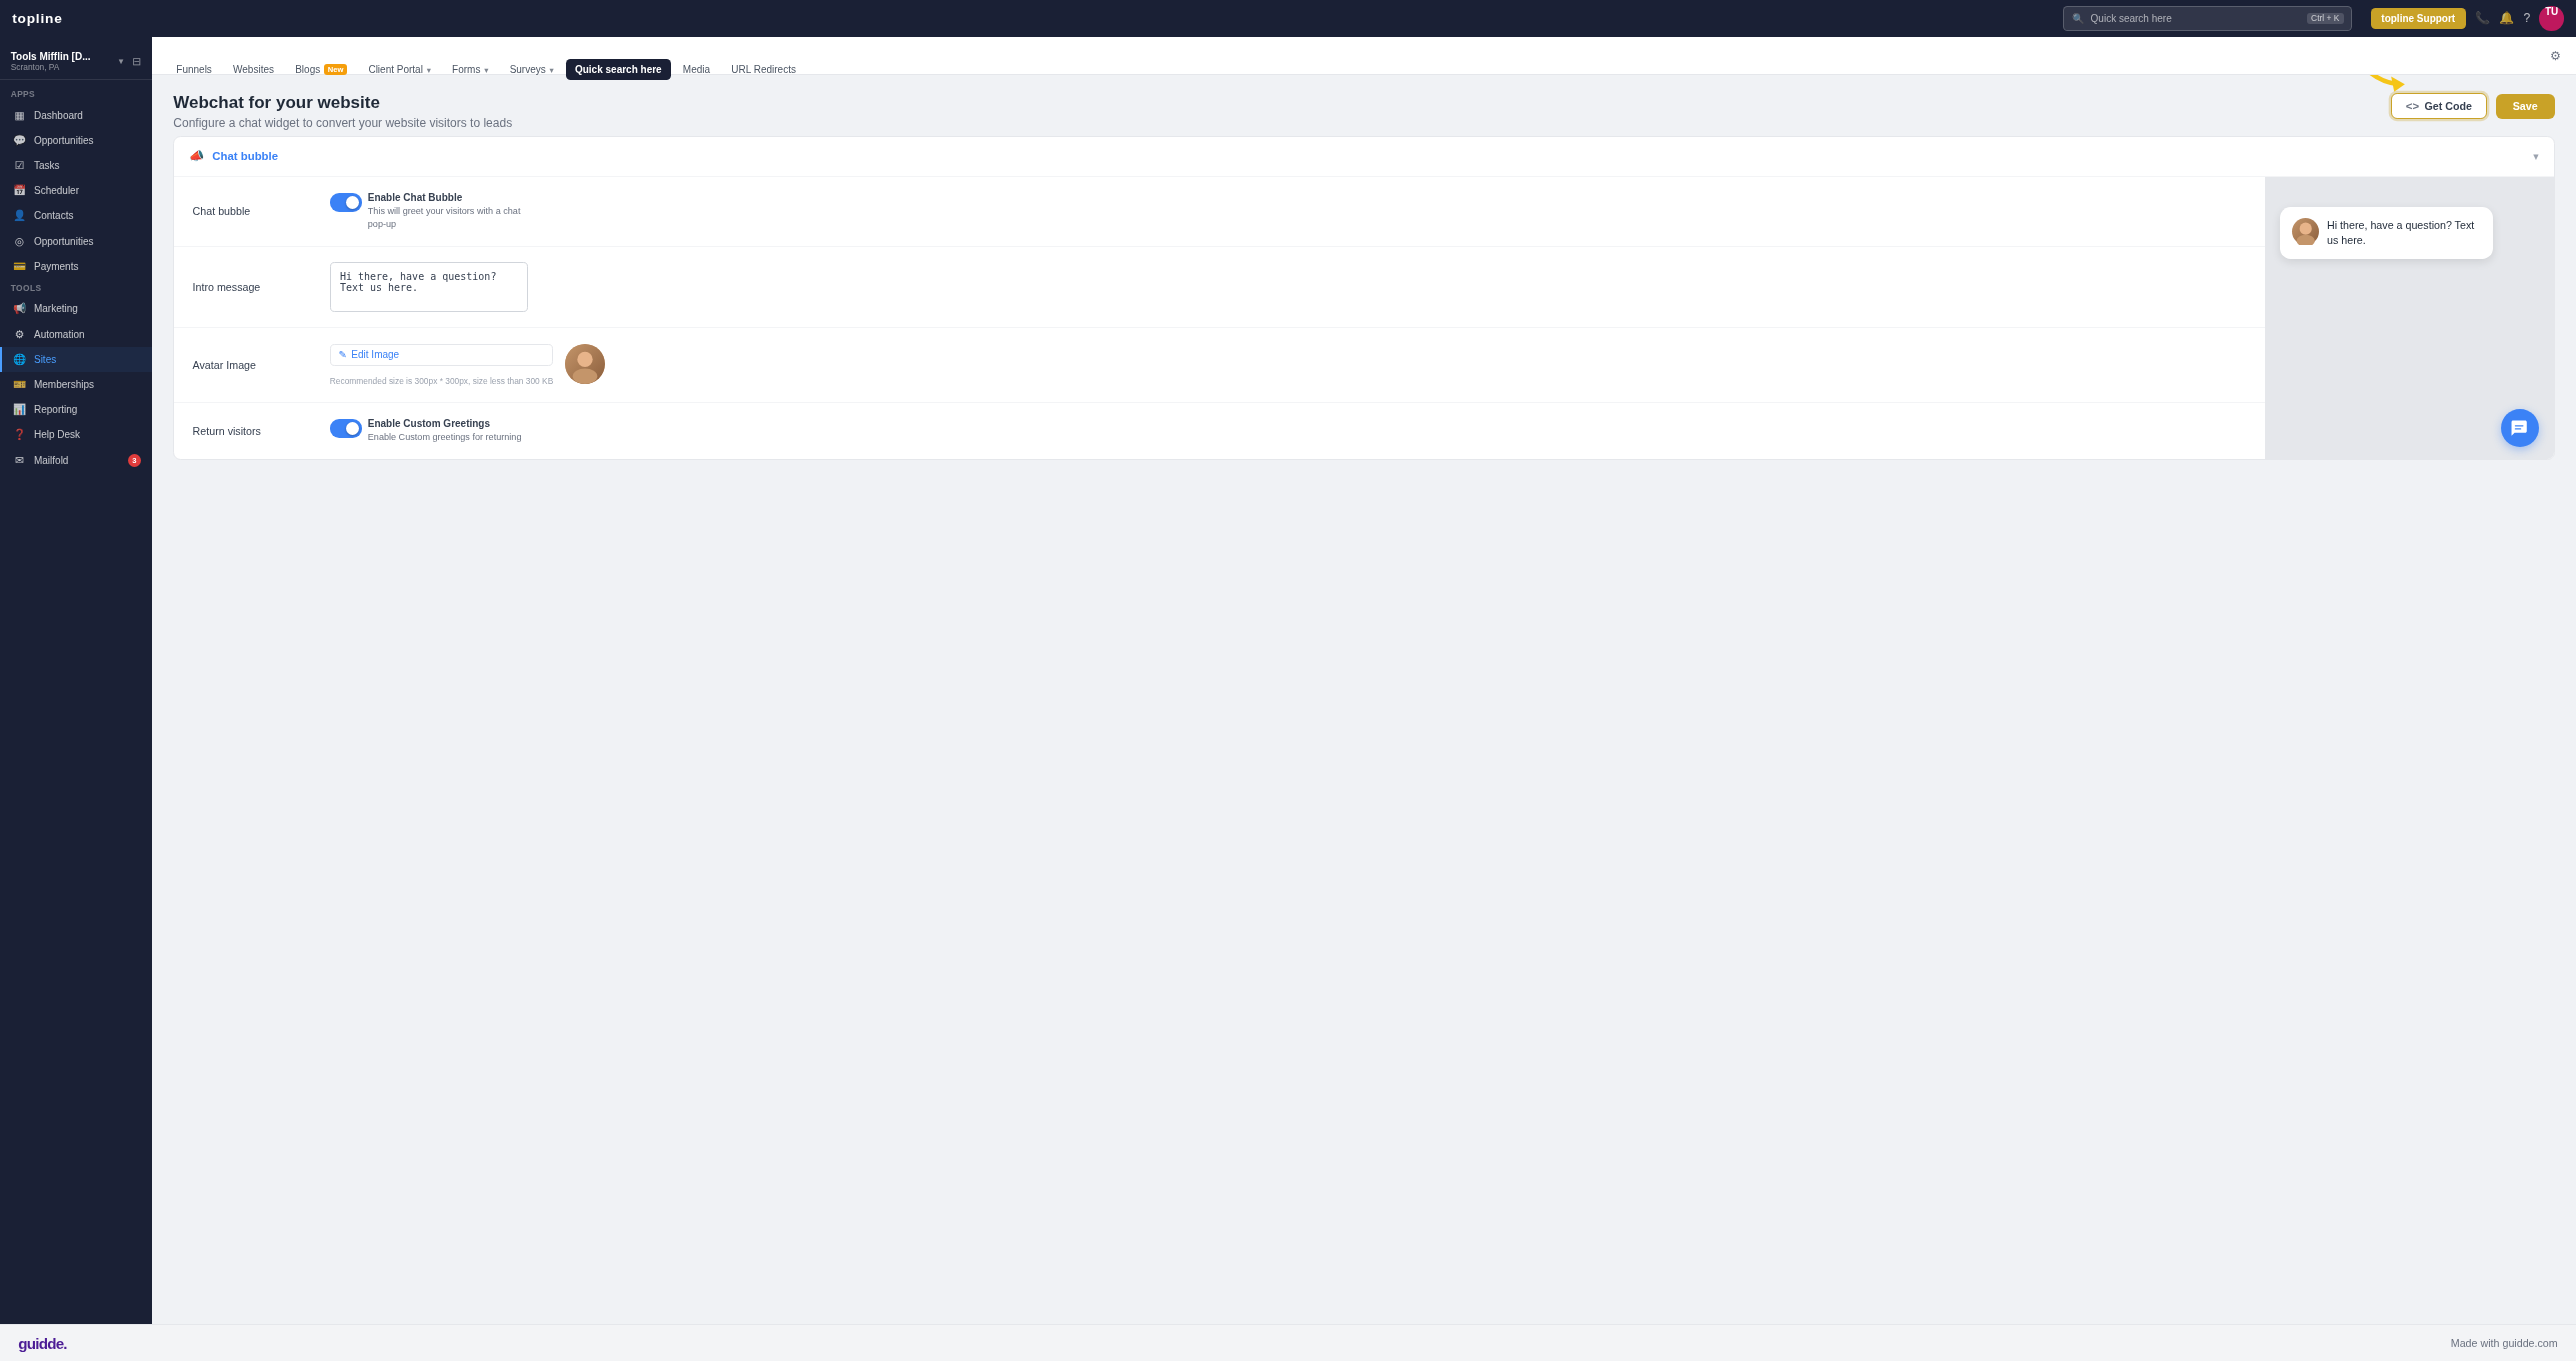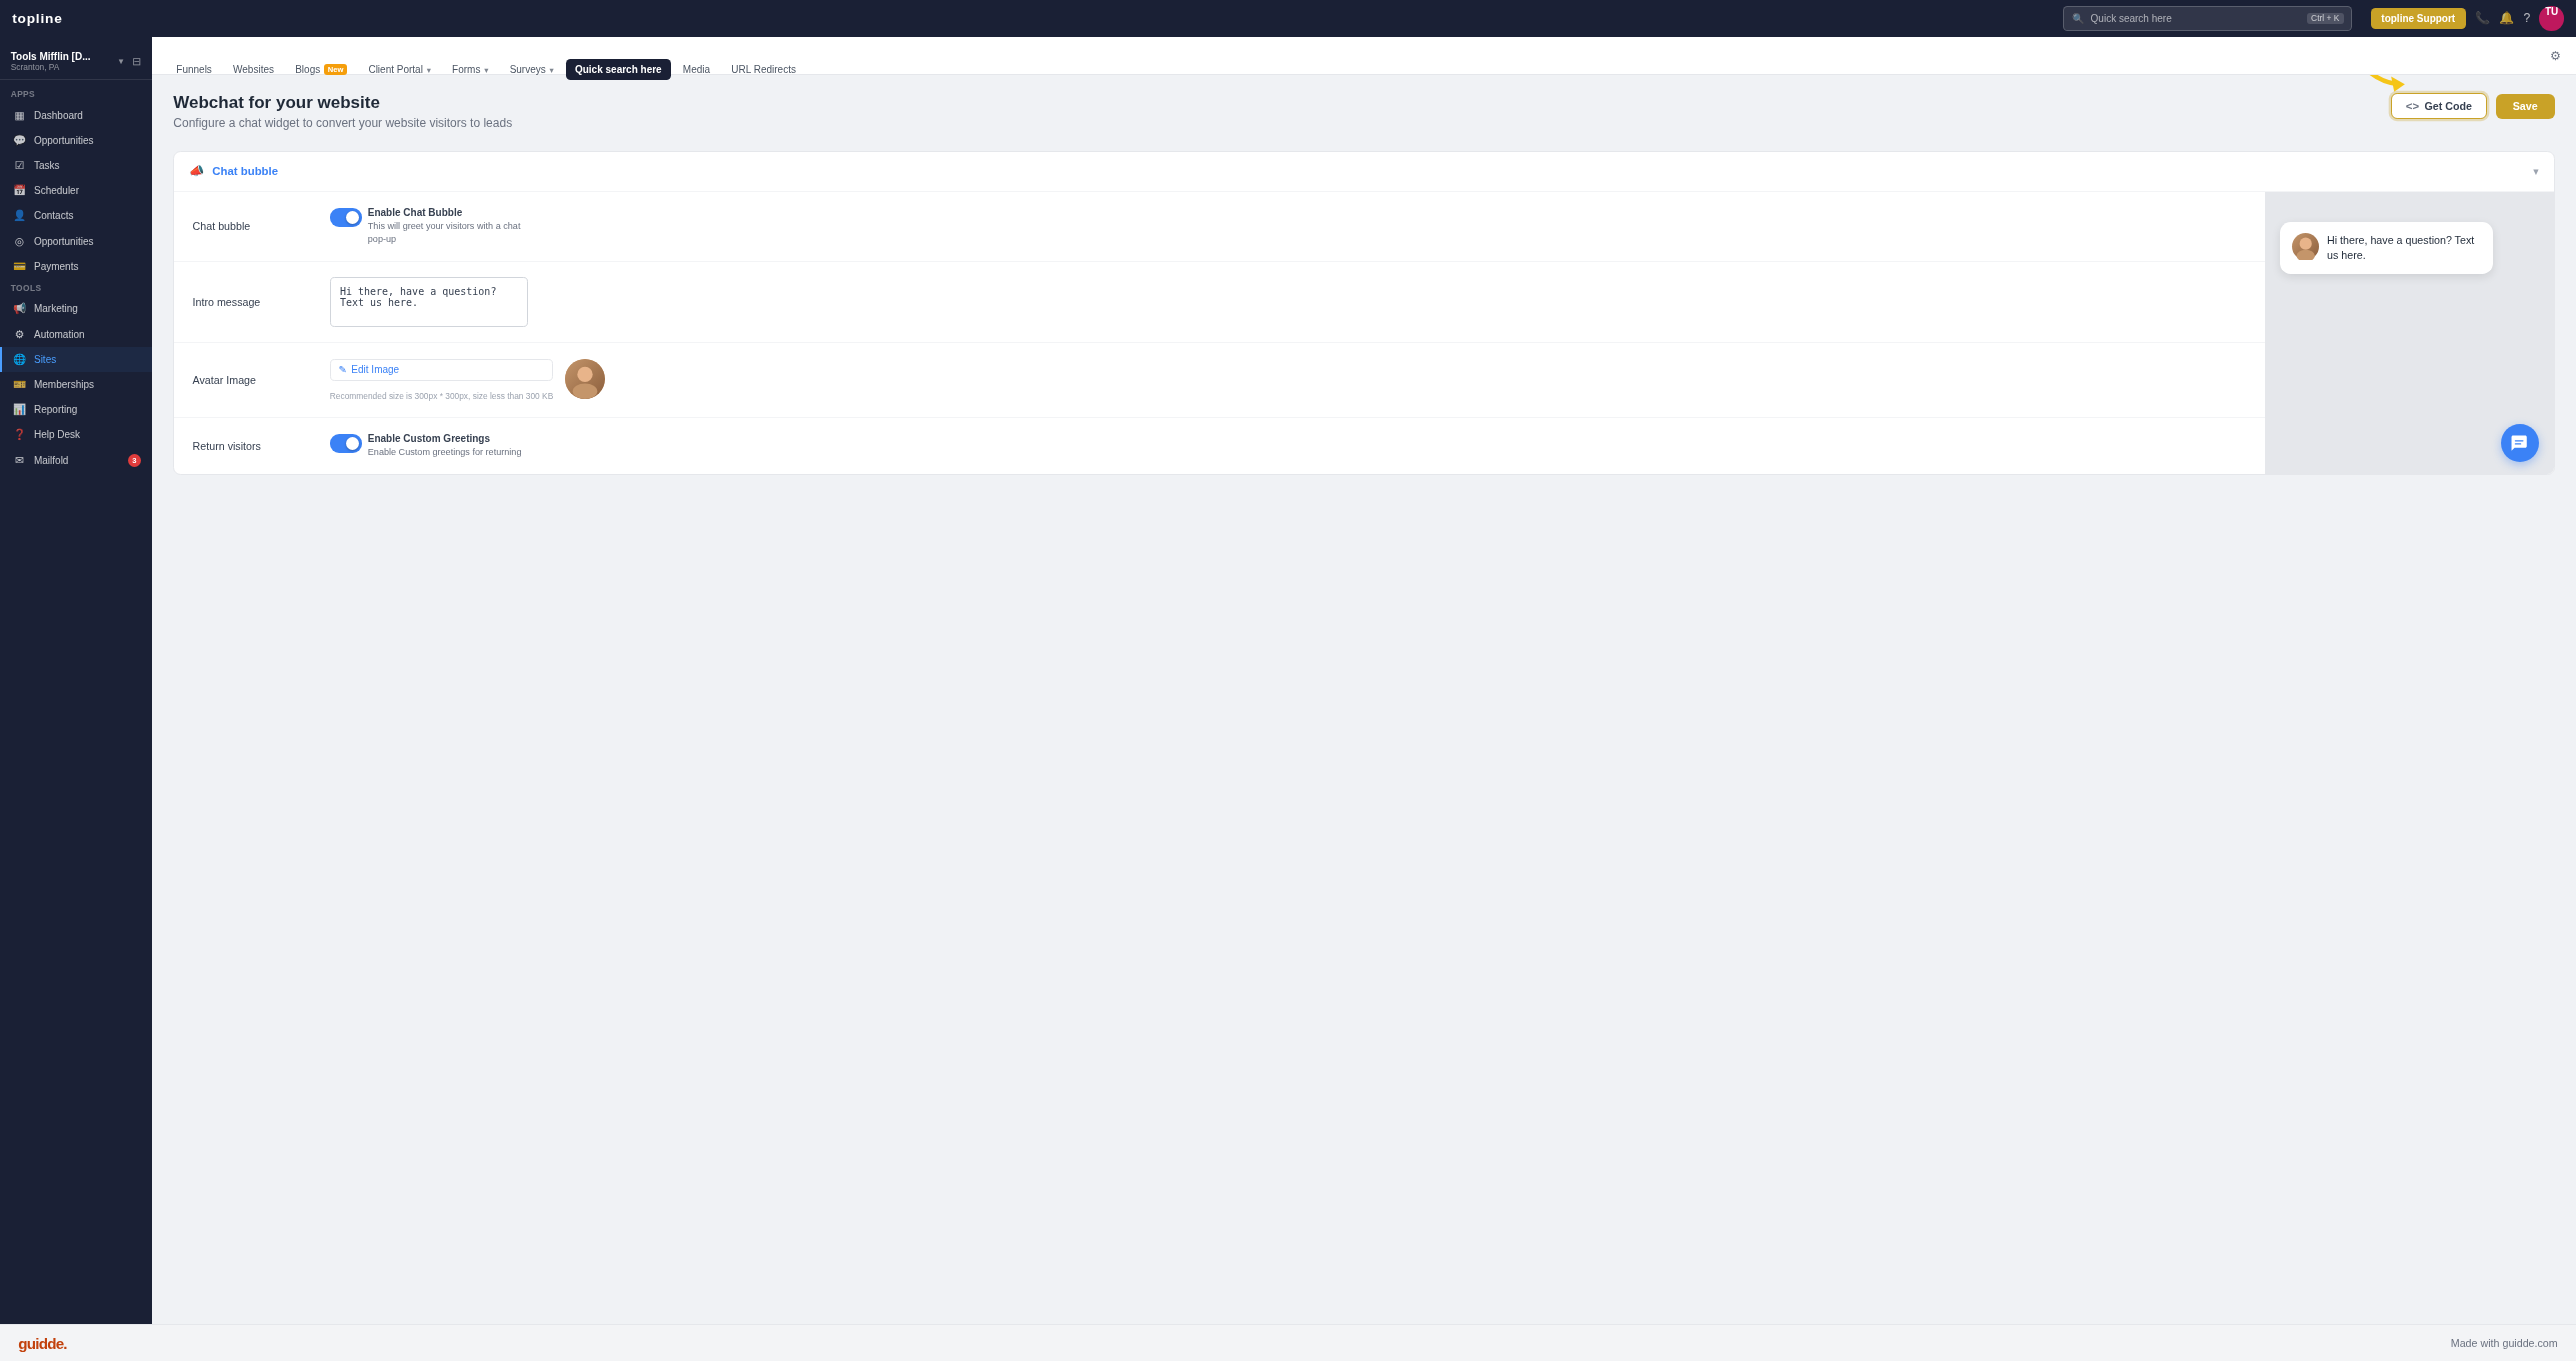--- a/index.html
+++ b/index.html
@@ -206,21 +206,21 @@
     .page-area {
       flex: 1;
       overflow-y: auto;
       padding: 18.3px 21.3px;
     }
 
     
     .page-header {
       display: flex;
       align-items: flex-start;
-      margin-bottom: 21px;
+      margin-bottom: 6px;
     }
     .page-header-left { flex: 1; }
     .page-title {
       font-size: 17px;
       font-weight: 700;
       color: #1f2937;
       margin-bottom: 3px;
     }
     .page-subtitle {
       font-size: 12px;
@@ -464,21 +464,21 @@
       right: 0;
       height: 37px;
       background: #f3f4f6;
       border-top: 0.8px solid #e5e7eb;
       display: flex;
       align-items: center;
       padding: 0 18.3px;
       z-index: 100;
     }
     .guidde-logo {
-      color: #c2410c;
+      color: #4c1d95;
       font-size: 15.2px;
       font-weight: 900;
       letter-spacing: -0.8px;
     }
     .guidde-tagline {
       margin-left: auto;
       font-size: 10.7px;
       color: #6b7280;
     }
   </style>

